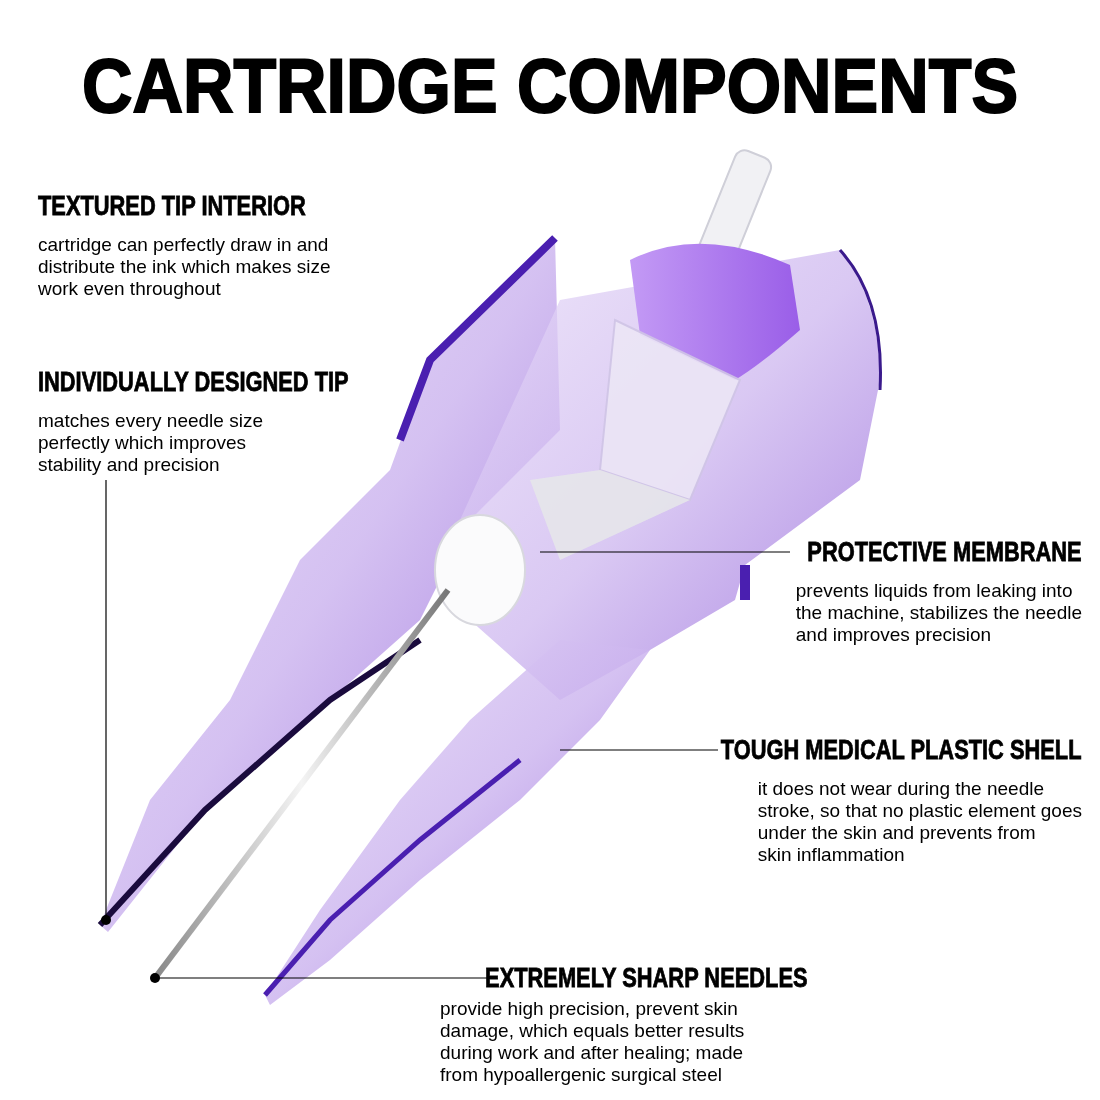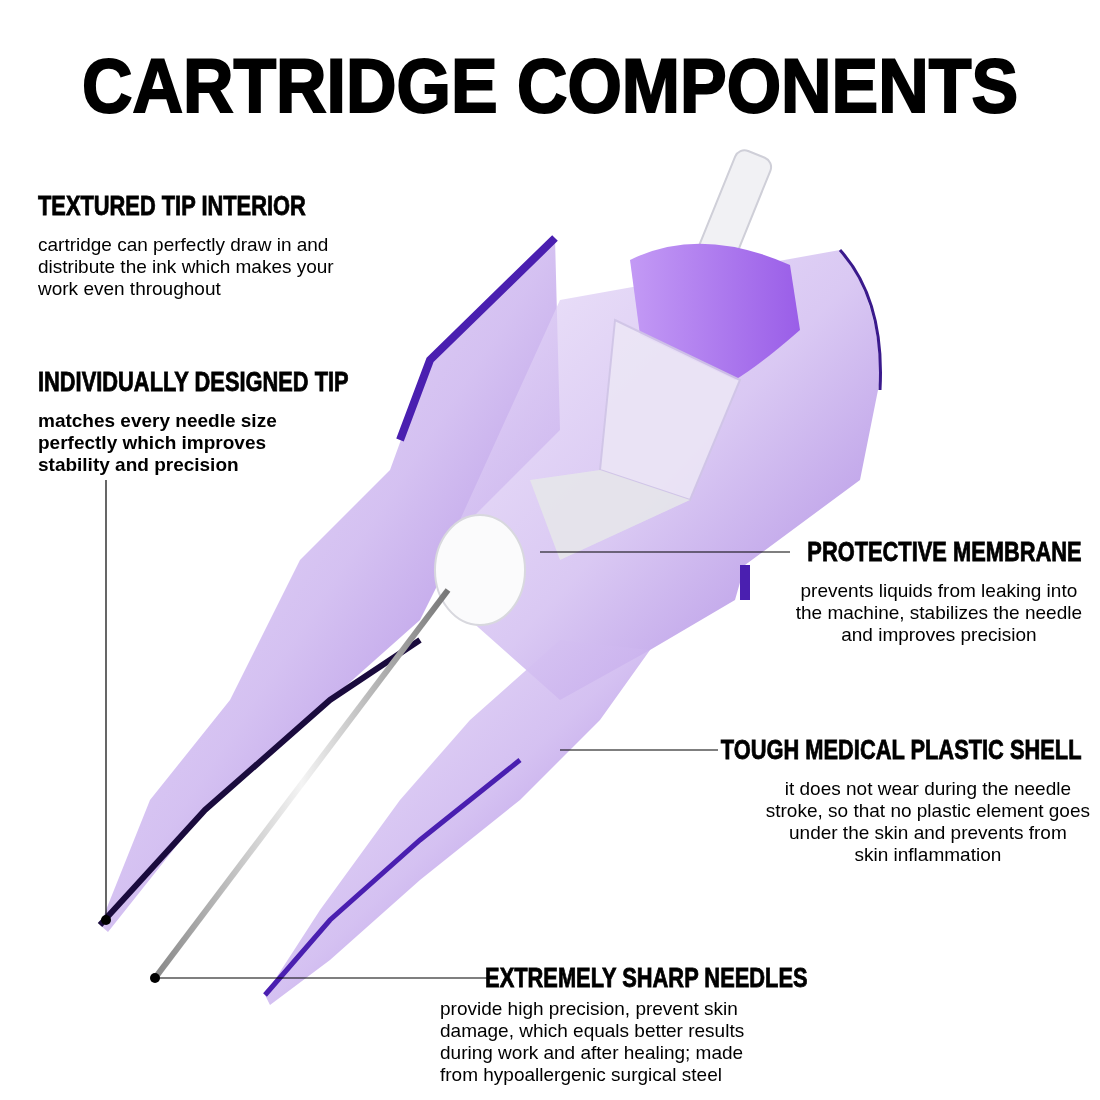--- a/index.html
+++ b/index.html
@@ -3,21 +3,21 @@
 <meta charset="utf-8">
 <style>
   html, body { margin:0; padding:0; background:#ffffff; }
   body { width:1100px; height:1100px; position:relative; overflow:hidden; font-family:"Liberation Sans", sans-serif; color:#000; }
   .title { position:absolute; top:48px; left:0; width:1100px; text-align:center; font-family:"Liberation Sans", sans-serif; font-weight:bold; font-size:76px; letter-spacing:0px; transform:scaleX(0.92); transform-origin:center; line-height:1; -webkit-text-stroke:2px #000; }
   .head { position:absolute; font-weight:bold; font-size:28px; line-height:1; transform:scaleX(0.78); -webkit-text-stroke:0.8px #000; white-space:nowrap; }
   .head.left { transform-origin:left top; }
   .head.right { transform-origin:right top; text-align:right; }
   .head.center { transform-origin:center top; text-align:center; }
   .desc { position:absolute; font-size:19px; line-height:22px; white-space:pre-line; }
-  .desc.right { text-align:center; }
+  .desc.right { text-align:left; }
   .desc.center { }
   svg.art { position:absolute; left:0; top:0; }
 </style>
 </head>
 <body>
 
 <svg class="art" width="1100" height="1100" viewBox="0 0 1100 1100">
   <defs>
     <linearGradient id="shellGrad" x1="0" y1="0" x2="1" y2="1">
       <stop offset="0" stop-color="#e9def8"></stop>
@@ -69,35 +69,35 @@
     <line x1="560" y1="750" x2="718" y2="750"></line>
   </g>
   <circle cx="106" cy="920" r="5" fill="#000"></circle>
   <circle cx="155" cy="978" r="5" fill="#000"></circle>
 </svg>
 
 <div class="title">CARTRIDGE COMPONENTS</div>
 
 <div class="head left" style="left:38px; top:192px;">TEXTURED TIP INTERIOR</div>
 <div class="desc" style="left:38px; top:234px;">cartridge can perfectly draw in and
-distribute the ink which makes your
+distribute the ink which makes size
 work even throughout</div>
 
 <div class="head left" style="left:38px; top:368px;">INDIVIDUALLY DESIGNED TIP</div>
-<div class="desc" style="left:38px; top:410px;font-weight:bold;">matches every needle size
+<div class="desc" style="left:38px; top:410px;">matches every needle size
 perfectly which improves
 stability and precision</div>
 
 <div class="head right" style="right:18px; top:538px;">PROTECTIVE MEMBRANE</div>
 <div class="desc right" style="right:18px; top:580px;">prevents liquids from leaking into
 the machine, stabilizes the needle
 and improves precision</div>
 
 <div class="head right" style="right:18px; top:736px;">TOUGH MEDICAL PLASTIC SHELL</div>
-<div class="desc right" style="right:10px; top:778px;">it does not wear during the needle
+<div class="desc right" style="right:18px; top:778px;">it does not wear during the needle
 stroke, so that no plastic element goes
 under the skin and prevents from
 skin inflammation</div>
 
 <div class="head center" style="left:440px; width:410px; top:964px;">EXTREMELY SHARP NEEDLES</div>
 <div class="desc center" style="left:440px; width:410px; top:998px;">provide high precision, prevent skin
 damage, which equals better results
 during work and after healing; made
 from hypoallergenic surgical steel</div>
 

